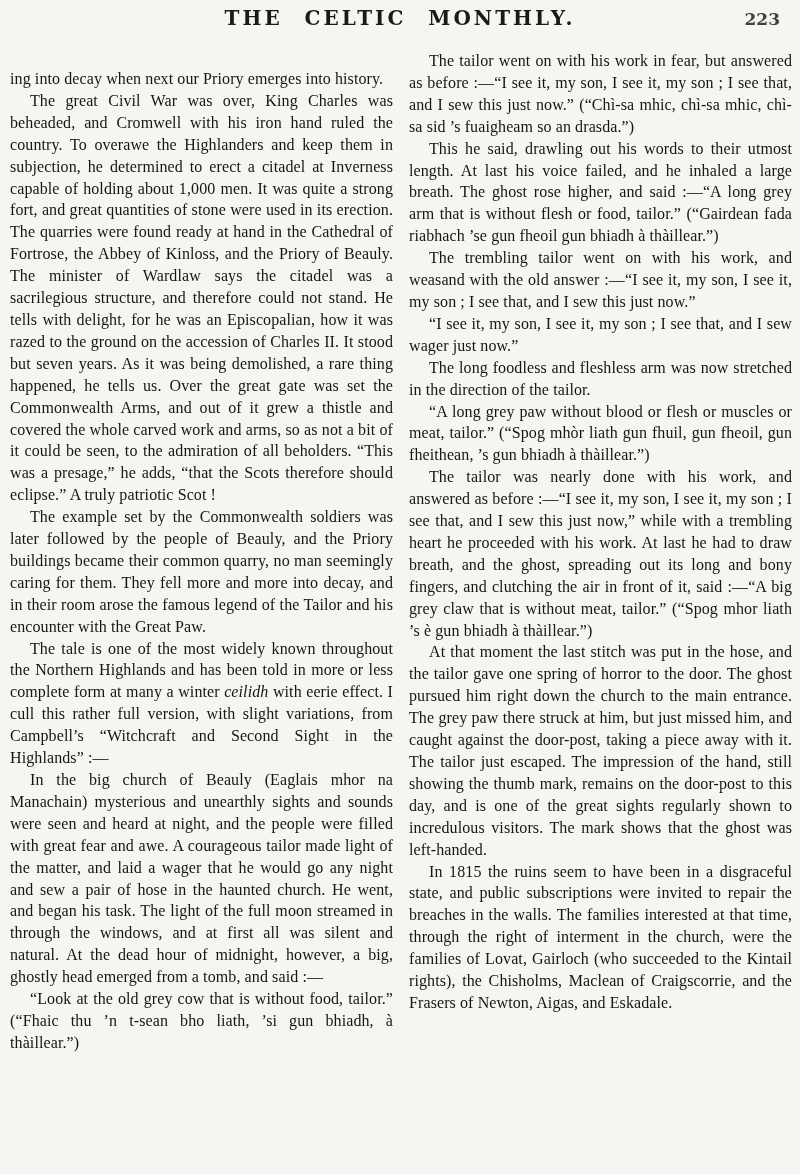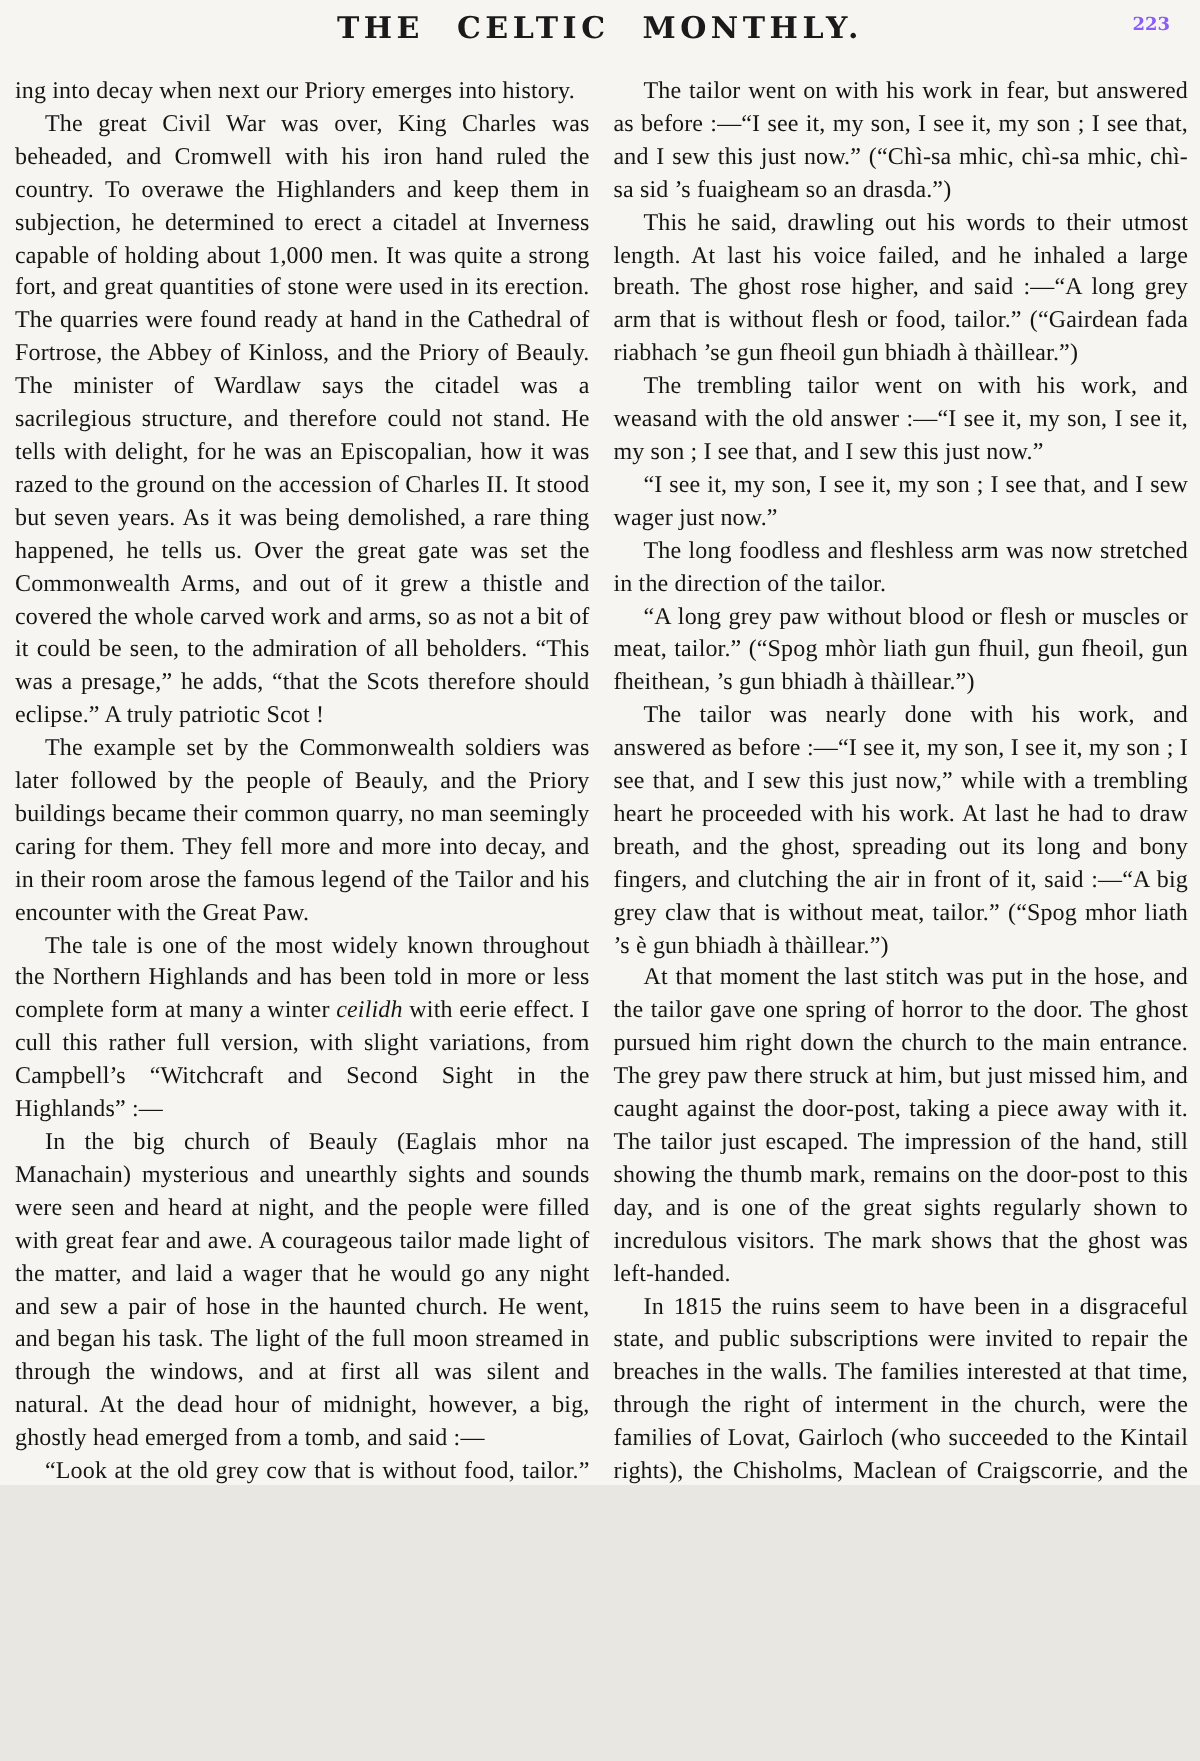--- a/index.html
+++ b/index.html
@@ -1,19 +1,19 @@
 <!DOCTYPE html>
 <html lang="en"><head>
 <meta charset="utf-8">
 <style>
   html, body { margin: 0; padding: 0; background: #e9e7e2; }
   .page {
     position: relative;
     width: 800px;
-    height: 990px;
+    height: 1174px;
     margin: 0 auto;
     background: #f6f5f1;
     color: #151515;
     font-family: "Liberation Serif", serif;
     box-sizing: border-box;
     padding: 50px 8px 0 10px;
     overflow: hidden;
   }
   .page-header {
     position: absolute;
@@ -27,38 +27,38 @@
     font-size: 20px;
     letter-spacing: 3px;
     word-spacing: 12px;
     color: #1a1a1a;
   }
   .page-number {
     position: absolute;
     right: 20px; top: 3px;
     font-family: "DejaVu Serif", serif;
     font-weight: 700;
-    font-size: 12px;
-    color: #8b5cf6;
+    font-size: 17px;
+    color: #404040;
   }
   .columns {
     display: flex;
     gap: 16px;
   }
   .col {
     flex: 1 1 0;
     min-width: 0;
     text-align: justify;
     font-size: 16px;
     line-height: 21.9px;
     letter-spacing: 0.1px;
     hyphens: auto;
   }
   p.para { margin: 0; text-indent: 20px; }
-  p.para.no-indent { text-indent: 0; }
+  p.para.no-indent { text-indent: 0; margin-top: 18px; }
   p.para i { font-style: italic; }
 </style>
 </head>
 <body>
 
 <div class="page">
   <header class="page-header">
     <div class="journal-title">THE  CELTIC  MONTHLY.</div>
     <div class="page-number">223</div>
   </header>

